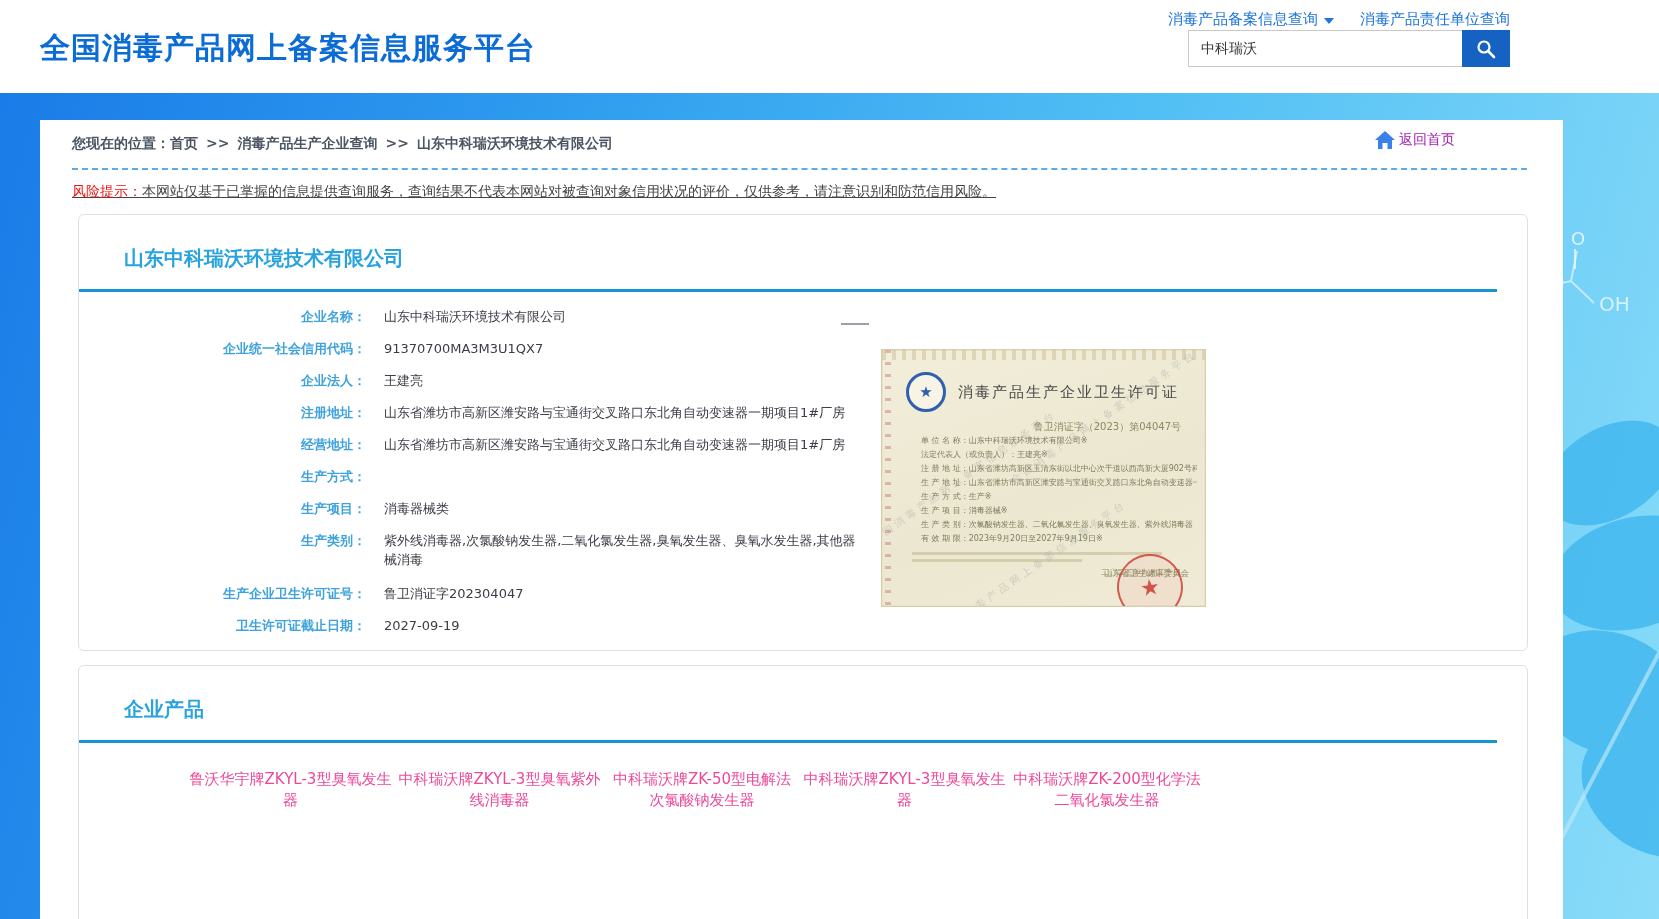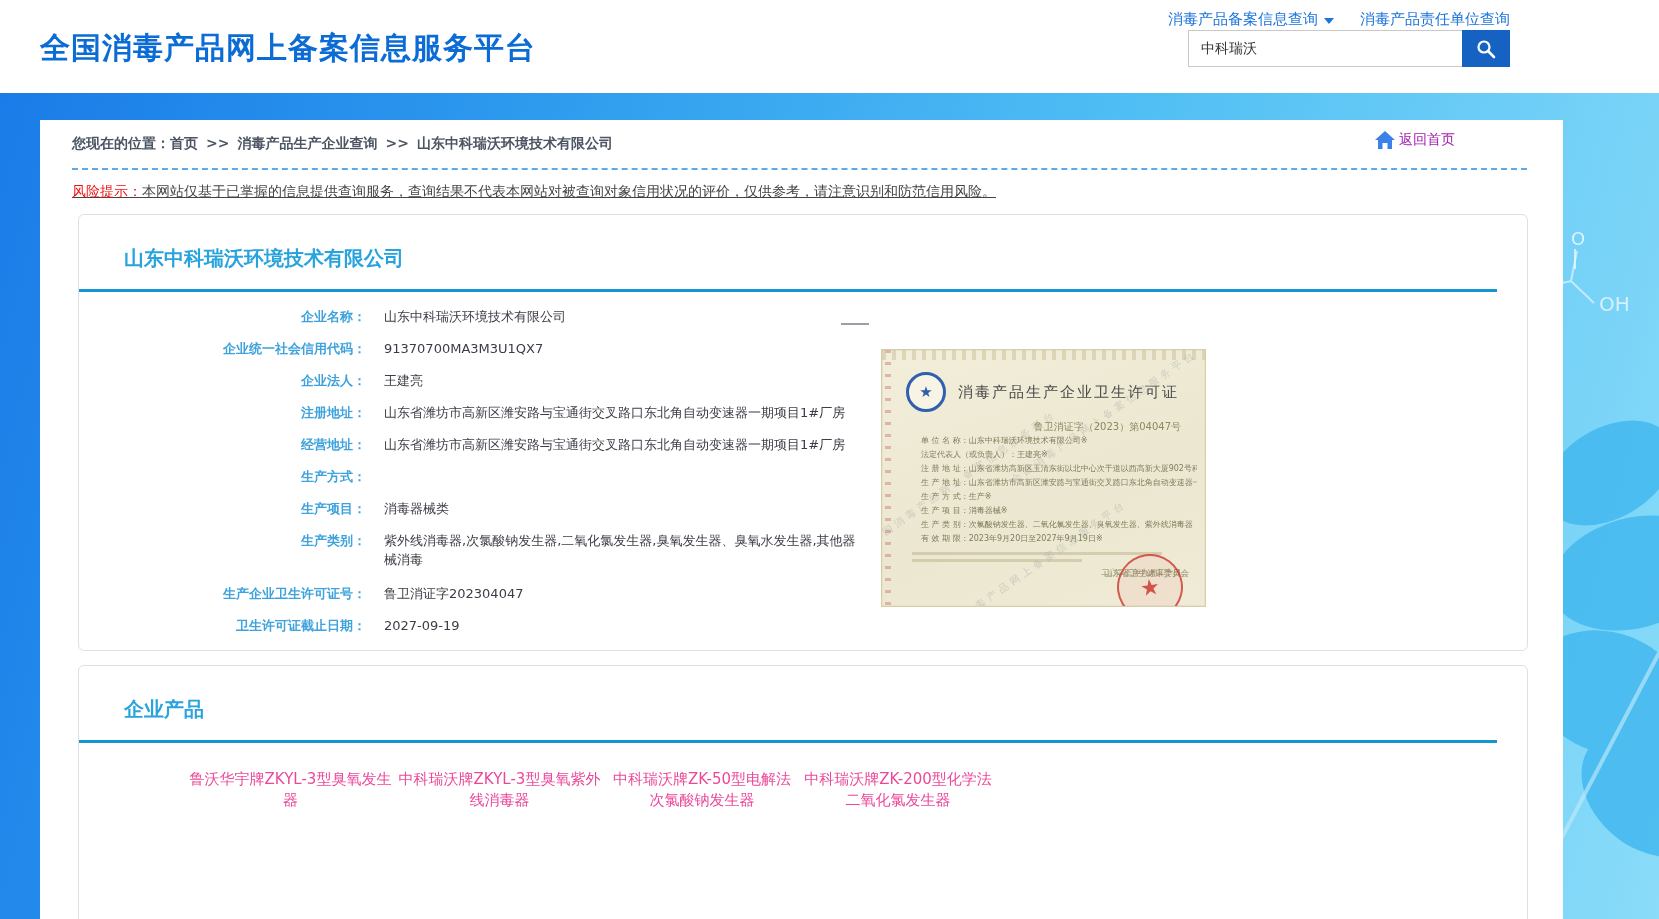--- a/index.html
+++ b/index.html
@@ -219,17 +219,18 @@
     </div>
   </div>
 
   <div class="card card-2">
     <div class="card-title">企业产品</div>
     <div class="card-rule"></div>
     <div class="products">
       <a class="product-link w205" href="#">鲁沃华宇牌ZKYL-3型臭氧发生器</a>
       <a class="product-link w205" href="#">中科瑞沃牌ZKYL-3型臭氧紫外线消毒器</a>
       <a class="product-link w192" href="#">中科瑞沃牌ZK-50型电解法次氯酸钠发生器</a>
+      <a class="product-link w205" href="#">中科瑞沃牌ZKYL-3型臭氧发生器</a>
       <a class="product-link w192" href="#">中科瑞沃牌ZK-200型化学法二氧化氯发生器</a>
     </div>
   </div>
 
 </div>
 
 </body></html>

